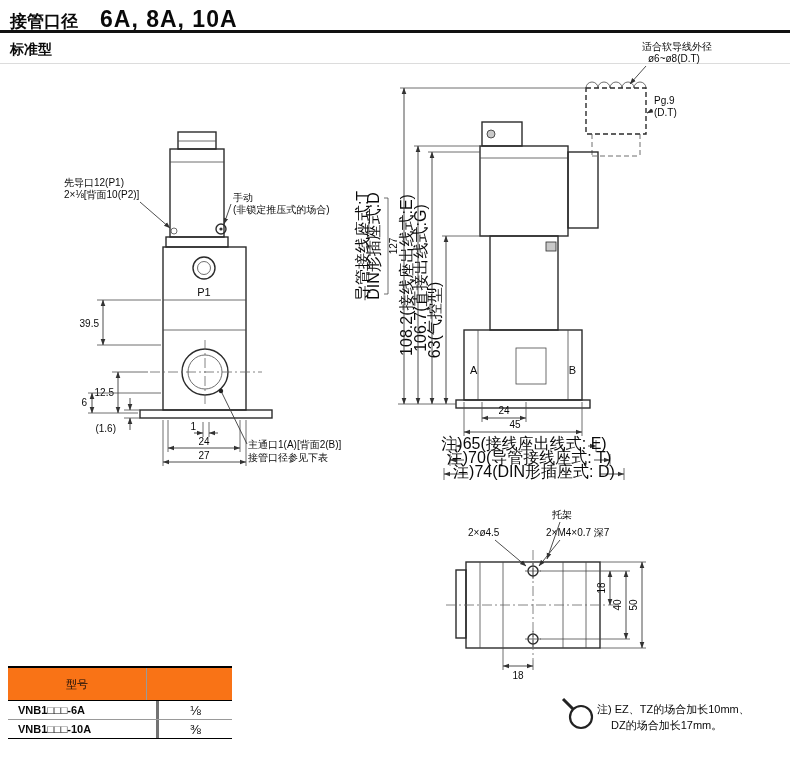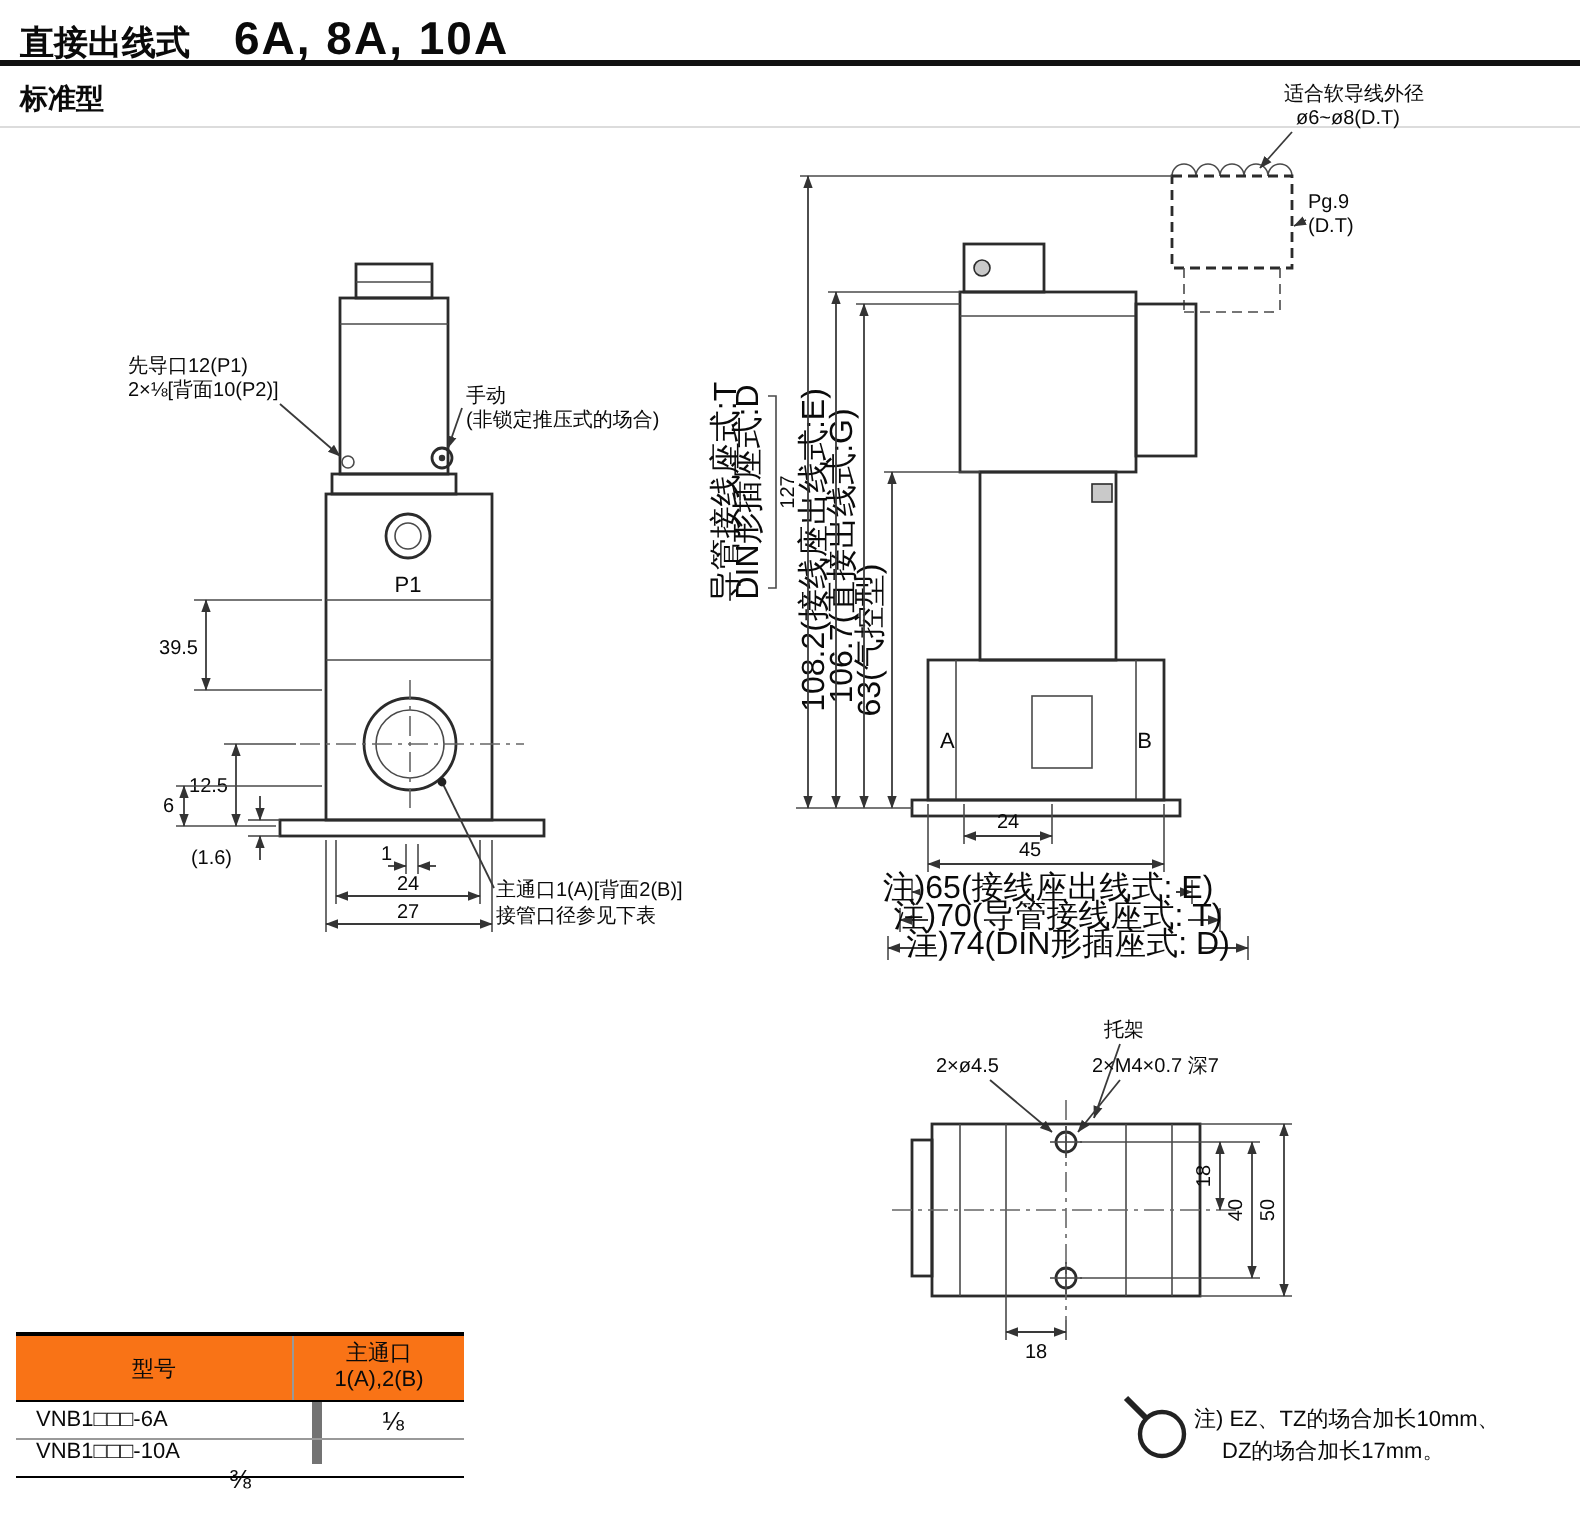--- a/index.html
+++ b/index.html
@@ -20,29 +20,29 @@
   .dash{stroke-dasharray:5 3;}
   .ctr{stroke:#666;stroke-width:0.8;fill:none;stroke-dasharray:10 3 2 3;}
   .fillg{fill:#c9c9c9;stroke:#2b2b2b;stroke-width:0.8;}
   .wbg{fill:#fff;stroke:none;}
   
   #spec-table{position:absolute;left:8px;top:666px;width:224px;border-top:2px solid #000;font-size:11px;}
   #spec-table .hrow{display:flex;border-bottom:1px solid #000;background:#f97316;height:32px;}
   #spec-table .hc1{width:138px;display:flex;align-items:center;justify-content:center;border-right:1px solid #999;}
   #spec-table .hc2{flex:1;display:flex;flex-direction:column;align-items:center;justify-content:center;line-height:1.15;}
   #spec-table .row{display:flex;height:18px;border-bottom:1px solid #999;}
-  #spec-table .row:last-child{border-bottom:1px solid #000;flex-direction:column;}
-  #spec-table .c1{width:138px;display:flex;align-items:center;padding-left:10px;font-weight:normal;border-right:5px solid #737373;}
+  #spec-table .row:last-child{border-bottom:1px solid #000;}
+  #spec-table .c1{width:138px;display:flex;align-items:center;padding-left:10px;font-weight:bold;border-right:3px solid #737373;}
   #spec-table .c2{flex:1;display:flex;align-items:center;justify-content:center;font-size:13px;}
 </style>
 </head>
 <body>
 
 <div id="hdr">
-  <span class="t1">直接出线式</span>
+  <span class="t1">接管口径</span>
   <span class="t2">6A, 8A, 10A</span>
 </div>
 <div class="rule1"></div>
 <div id="sub">标准型</div>
 <div class="rule2"></div>
 
 <svg width="790" height="760" viewBox="0 0 790 760">
   <defs>
     <marker id="ah" viewBox="0 0 10 10" refX="9.5" refY="5" markerWidth="7" markerHeight="7" orient="auto-start-reverse">
       <path d="M0,1.3 L10,5 L0,8.7 z" fill="#333"></path>
@@ -270,24 +270,20 @@
     <circle cx="581" cy="717" r="11" fill="none" stroke="#222" stroke-width="2.2"></circle>
     <line x1="573" y1="709" x2="563" y2="699" stroke="#222" stroke-width="3"></line>
     <text x="597" y="713" class="t11">注) EZ、TZ的场合加长10mm、</text>
     <text x="611" y="729" class="t11">DZ的场合加长17mm。</text>
   </g>
 </svg>
 
 <div id="spec-table">
   <div class="hrow">
     <div class="hc1">型号</div>
-    <div class="hc2">
-      <span>主通口</span>
-      <span>1(A),2(B)</span>
-    </div>
   </div>
   <div class="row">
     <div class="c1">VNB1□□□-6A</div>
     <div class="c2">⅛</div>
   </div>
   <div class="row">
     <div class="c1">VNB1□□□-10A</div>
     <div class="c2">⅜</div>
   </div>
 </div>

